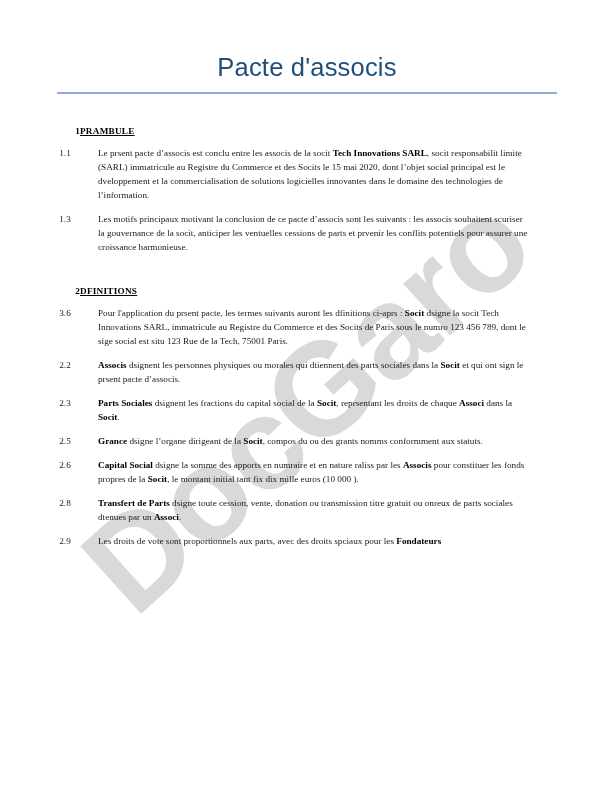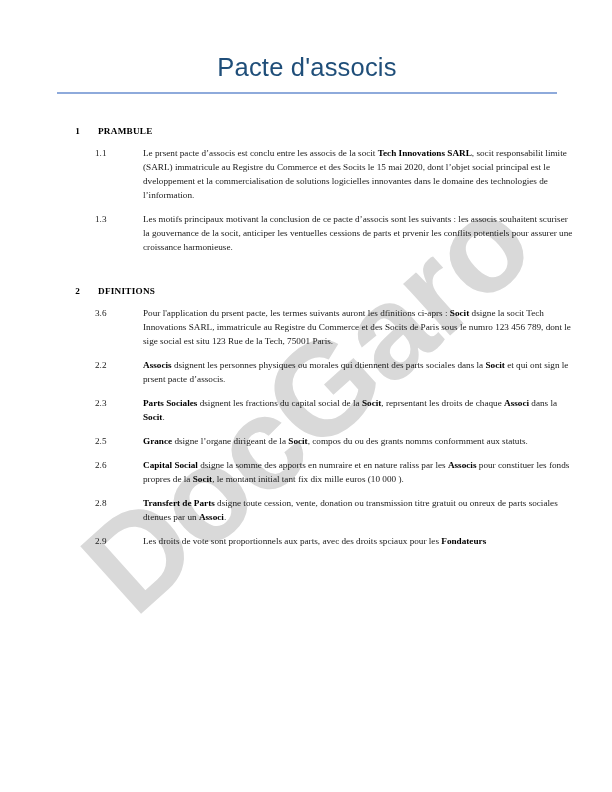--- a/index.html
+++ b/index.html
@@ -94,38 +94,37 @@
     margin-bottom: 10px;
     letter-spacing: 0.25px;
   }
   .sec-heading .sec-num {
     width: 30px;
     text-align: right;
     padding-right: 0;
     flex: 0 0 30px;
   }
   .sec-heading .sec-title {
-    margin-left: 18px;
+    text-decoration: underline;
   }
 
   .clause {
     display: flex;
     align-items: baseline;
     margin-bottom: 10px;
   }
   .clause .cl-num {
     width: 30px;
     flex: 0 0 30px;
-    text-align: left;
+    text-align: center;
     padding-left: 50px;
     box-sizing: content-box;
     font-family: "Liberation Serif", serif;
     font-size: 9.2px;
     color: #1a1a1a;
-    margin-left: 45px;
   }
   .clause .cl-text {
     margin-left: 18px;
     width: 432px;
     font-family: "Liberation Serif", serif;
     font-size: 9.2px;
     line-height: 14px;
     color: #1a1a1a;
     text-align: left;
   }

